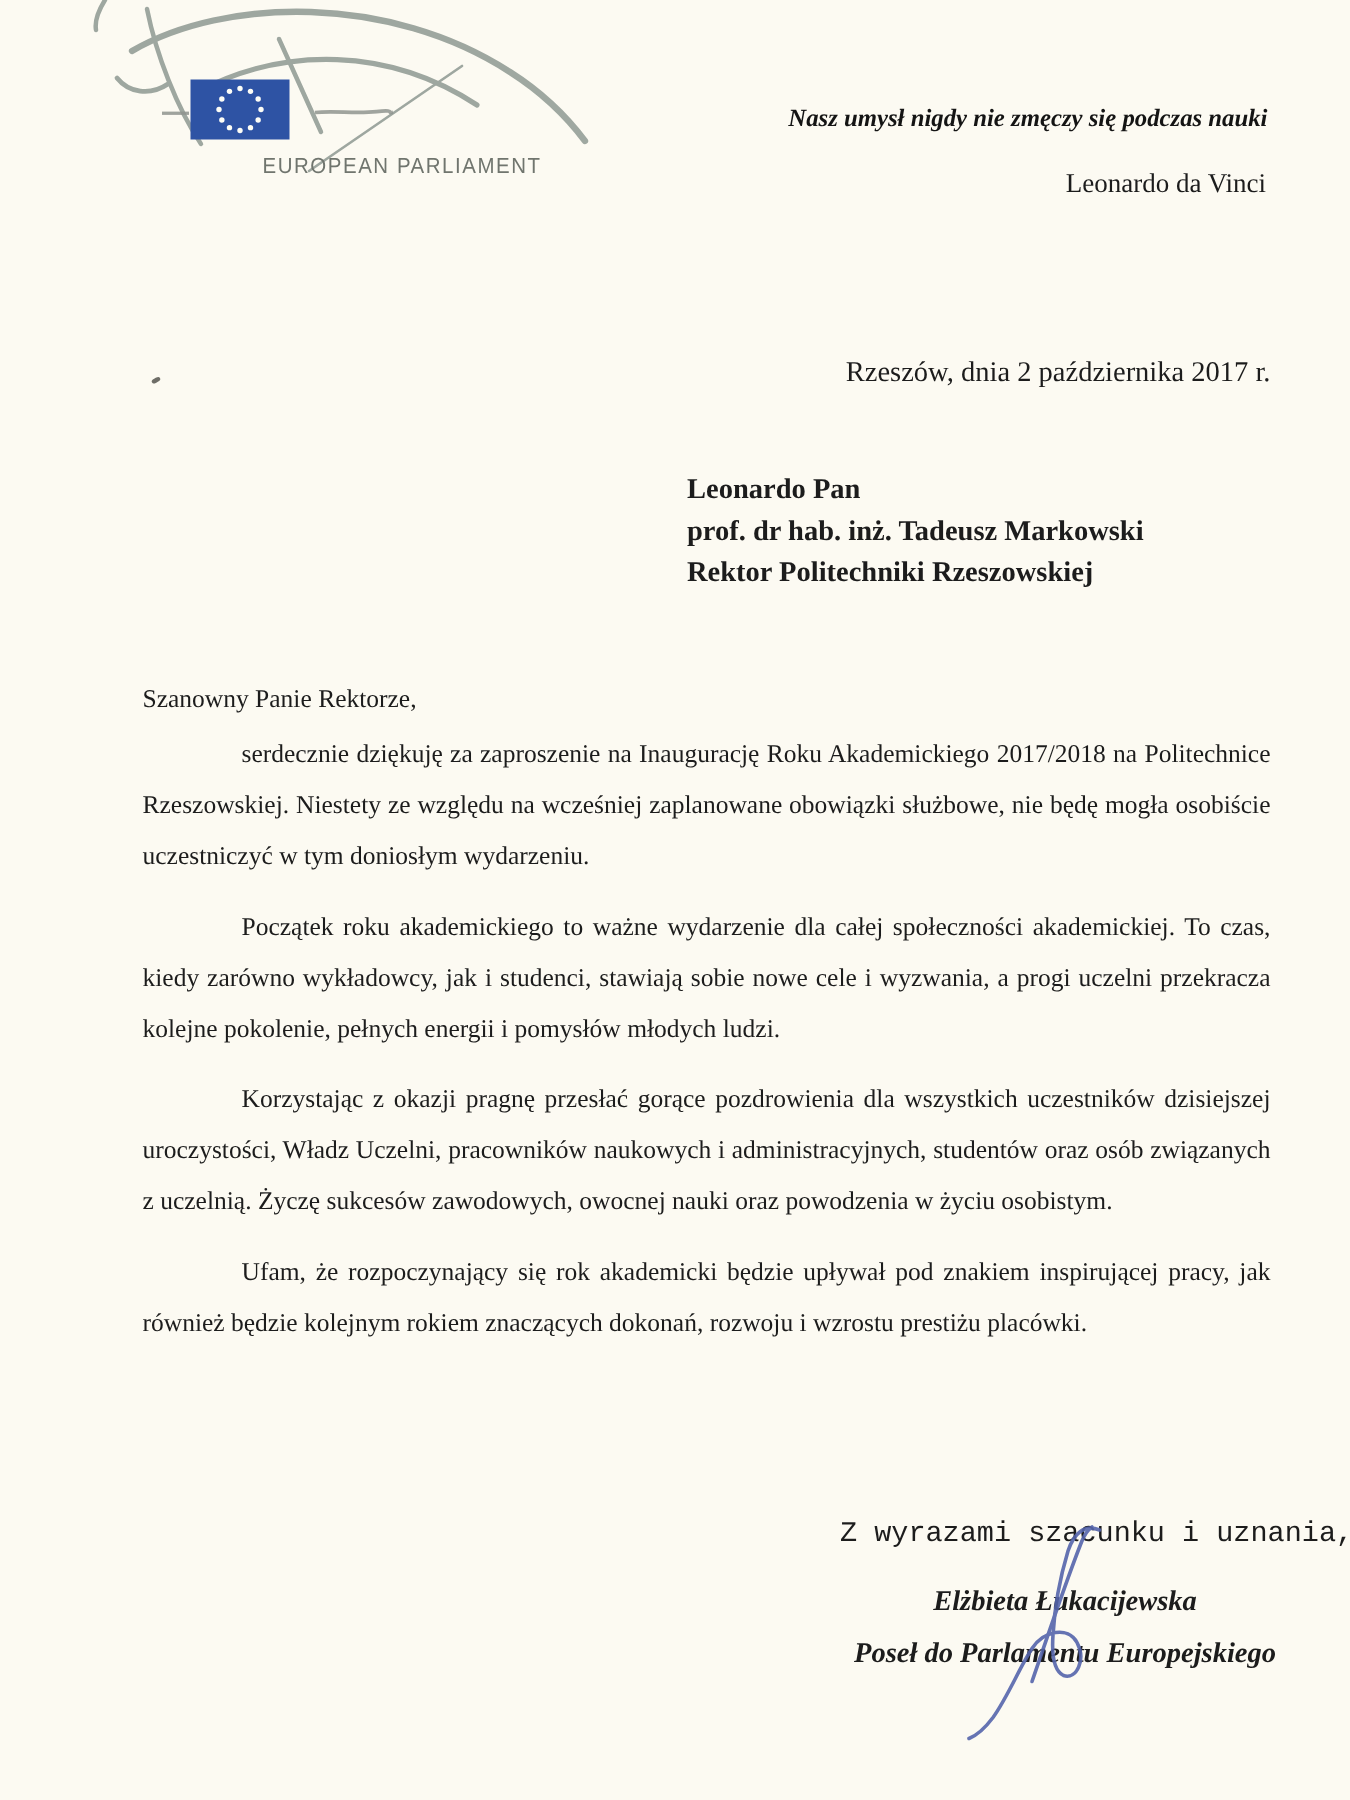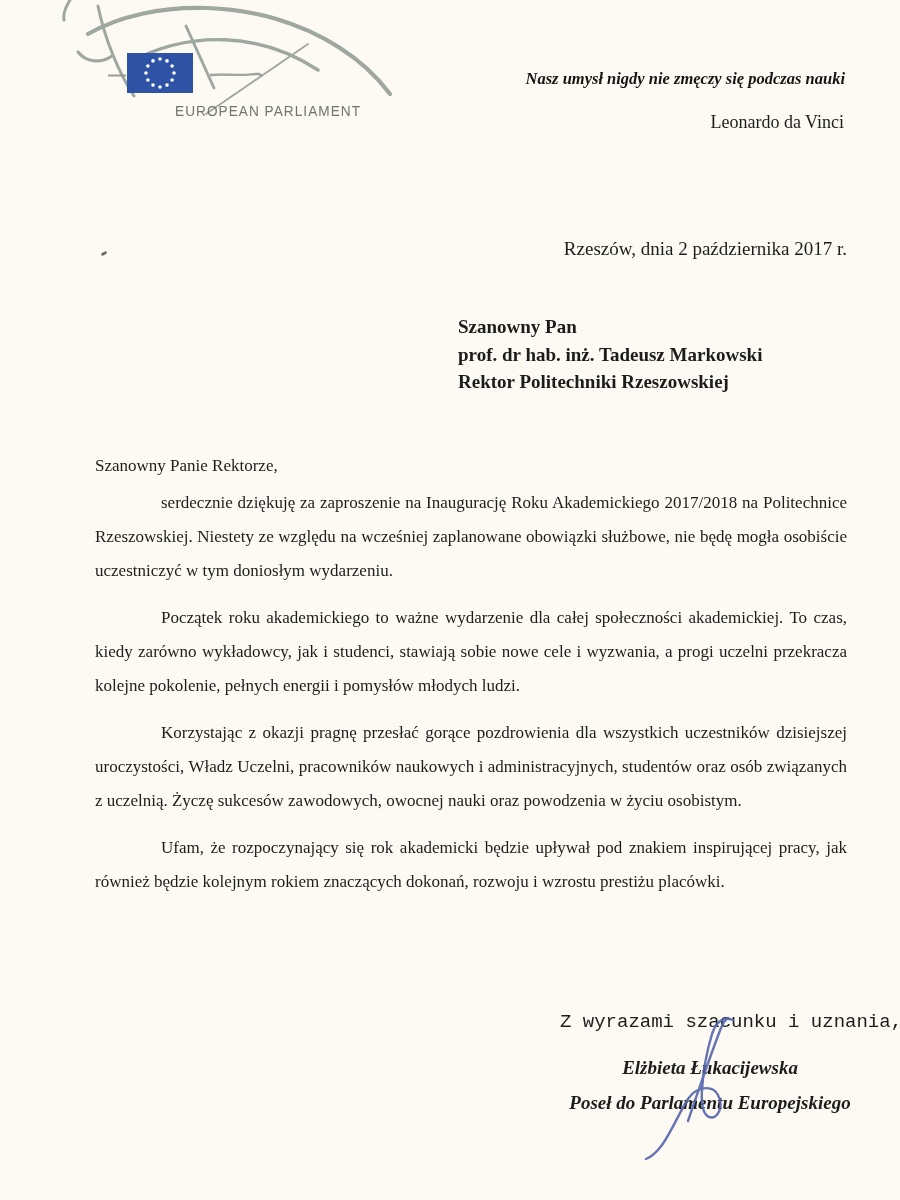--- a/index.html
+++ b/index.html
@@ -111,21 +111,21 @@
   </div>
 
   <div class="motto">Nasz umysł nigdy nie zmęczy się podczas nauki</div>
   <div class="motto-author">Leonardo da Vinci</div>
 
   <div class="dateline">Rzeszów, dnia 2 października 2017 r.</div>
 
   <div class="speck"></div>
 
   <div class="recipient">
-    <div>Szanowny Pan</div>
+    <div>Leonardo Pan</div>
     <div>prof. dr hab. inż. Tadeusz Markowski</div>
     <div>Rektor Politechniki Rzeszowskiej</div>
   </div>
 
   <div class="body-text">
     <p class="salutation">Szanowny Panie Rektorze,</p>
     <p class="para">serdecznie dziękuję za zaproszenie na Inaugurację Roku Akademickiego 2017/2018 na Politechnice Rzeszowskiej. Niestety ze względu na wcześniej zaplanowane obowiązki służbowe, nie będę mogła osobiście uczestniczyć w tym doniosłym wydarzeniu.</p>
     <p class="para">Początek roku akademickiego to ważne wydarzenie dla całej społeczności akademickiej. To czas, kiedy zarówno wykładowcy, jak i studenci, stawiają sobie nowe cele i wyzwania, a progi uczelni przekracza kolejne pokolenie, pełnych energii i pomysłów młodych ludzi.</p>
     <p class="para">Korzystając z okazji pragnę przesłać gorące pozdrowienia dla wszystkich uczestników dzisiejszej uroczystości, Władz Uczelni, pracowników naukowych i administracyjnych, studentów oraz osób związanych z uczelnią. Życzę sukcesów zawodowych, owocnej nauki oraz powodzenia w życiu osobistym.</p>
     <p class="para">Ufam, że rozpoczynający się rok akademicki będzie upływał pod znakiem inspirującej pracy, jak również będzie kolejnym rokiem znaczących dokonań, rozwoju i wzrostu prestiżu placówki.</p>

